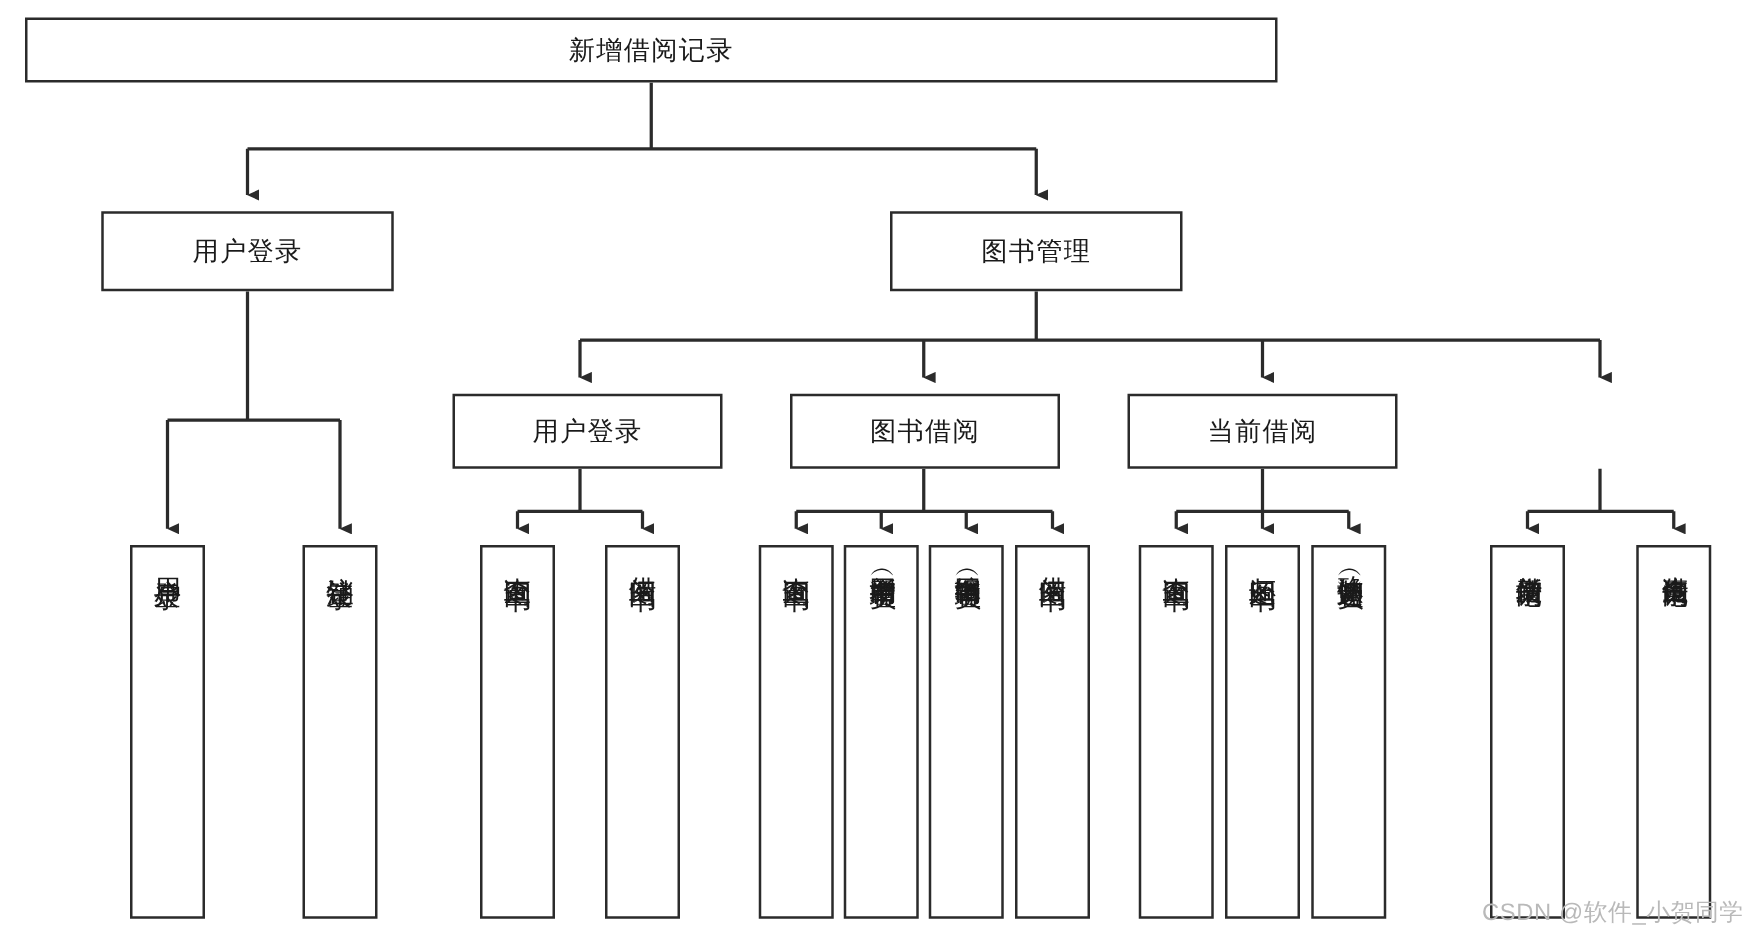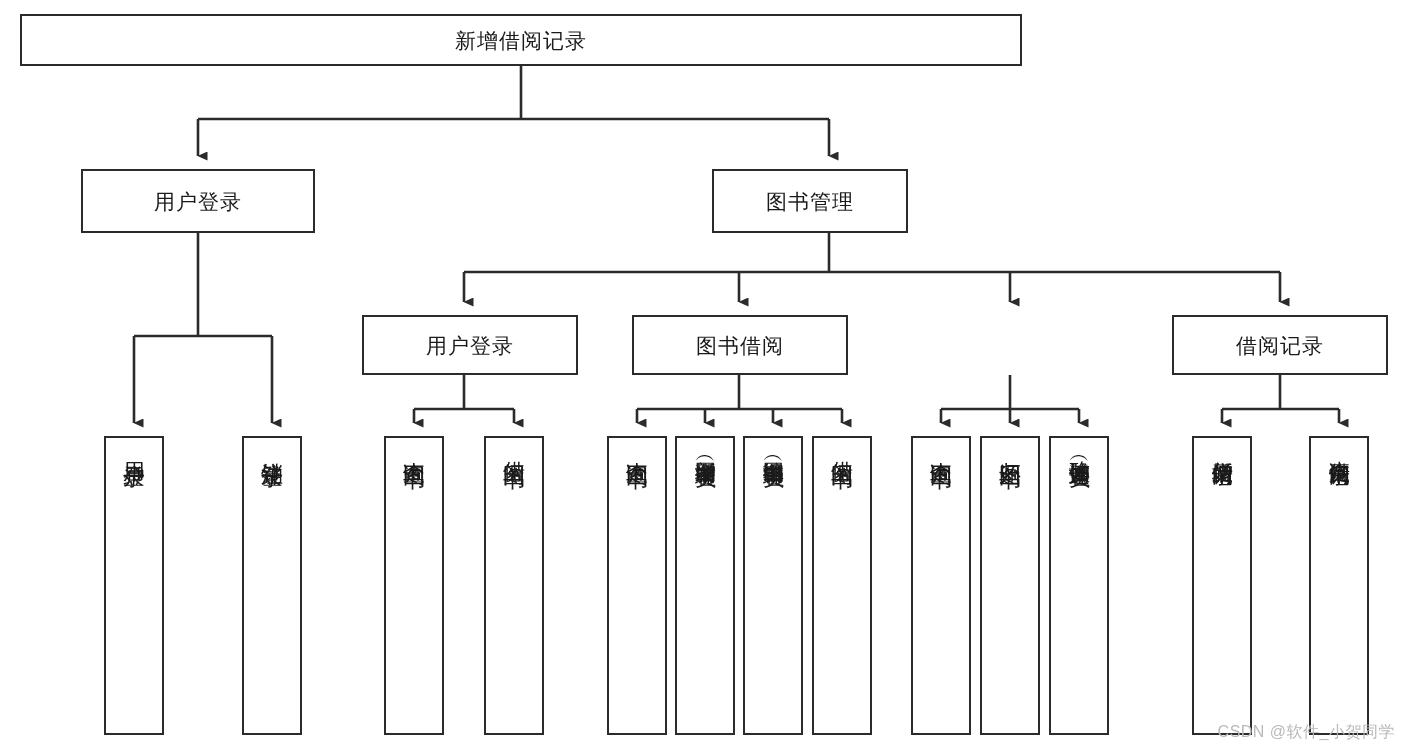--- a/index.html
+++ b/index.html
@@ -57,21 +57,21 @@
     white-space: nowrap;
   }
   .node.v.tall .lbl {
     font-size: 21px;
     letter-spacing: 1px;
   }
   .watermark {
     position: absolute;
     right: 10px;
     bottom: 4px;
-    font-size: 16px;
+    font-size: 19px;
     color: #b9b9b9;
     white-space: nowrap;
     letter-spacing: 0.5px;
   }
 </style>
 </head>
 <body>
 
 <div id="canvas">
 
@@ -126,32 +126,32 @@
     </g>
   </svg>
 
   <div class="node h" style="left:20px; top:14px; width:1002px; height:52px;">
     <span class="lbl">新增借阅记录</span>
   </div>
 
   <div class="node h" style="left:81px; top:169px; width:234px; height:64px;">
     <span class="lbl">用户登录</span>
   </div>
-  <div class="node h" style="left:712px; top:169px; width:196px; height:64px;">
+  <div class="node h" style="left:712px; top:169px; width:234px; height:64px;">
     <span class="lbl">图书管理</span>
   </div>
 
   <div class="node h" style="left:362px; top:315px; width:216px; height:60px;">
     <span class="lbl">用户登录</span>
   </div>
   <div class="node h" style="left:632px; top:315px; width:216px; height:60px;">
     <span class="lbl">图书借阅</span>
   </div>
-  <div class="node h" style="left:1172px; top:315px; width:216px; height:60px;">
-    <span class="lbl">借阅记录</span>
+  <div class="node h" style="left:902px; top:315px; width:216px; height:60px;">
+    <span class="lbl">当前借阅</span>
   </div>
 
   <div class="node v" style="left:104px; top:436px; width:60px; height:299px;">
     <span class="lbl">用户登录</span>
   </div>
   <div class="node v" style="left:242px; top:436px; width:60px; height:299px;">
     <span class="lbl">注销登录</span>
   </div>
 
   <div class="node v" style="left:384px; top:436px; width:60px; height:299px;">

